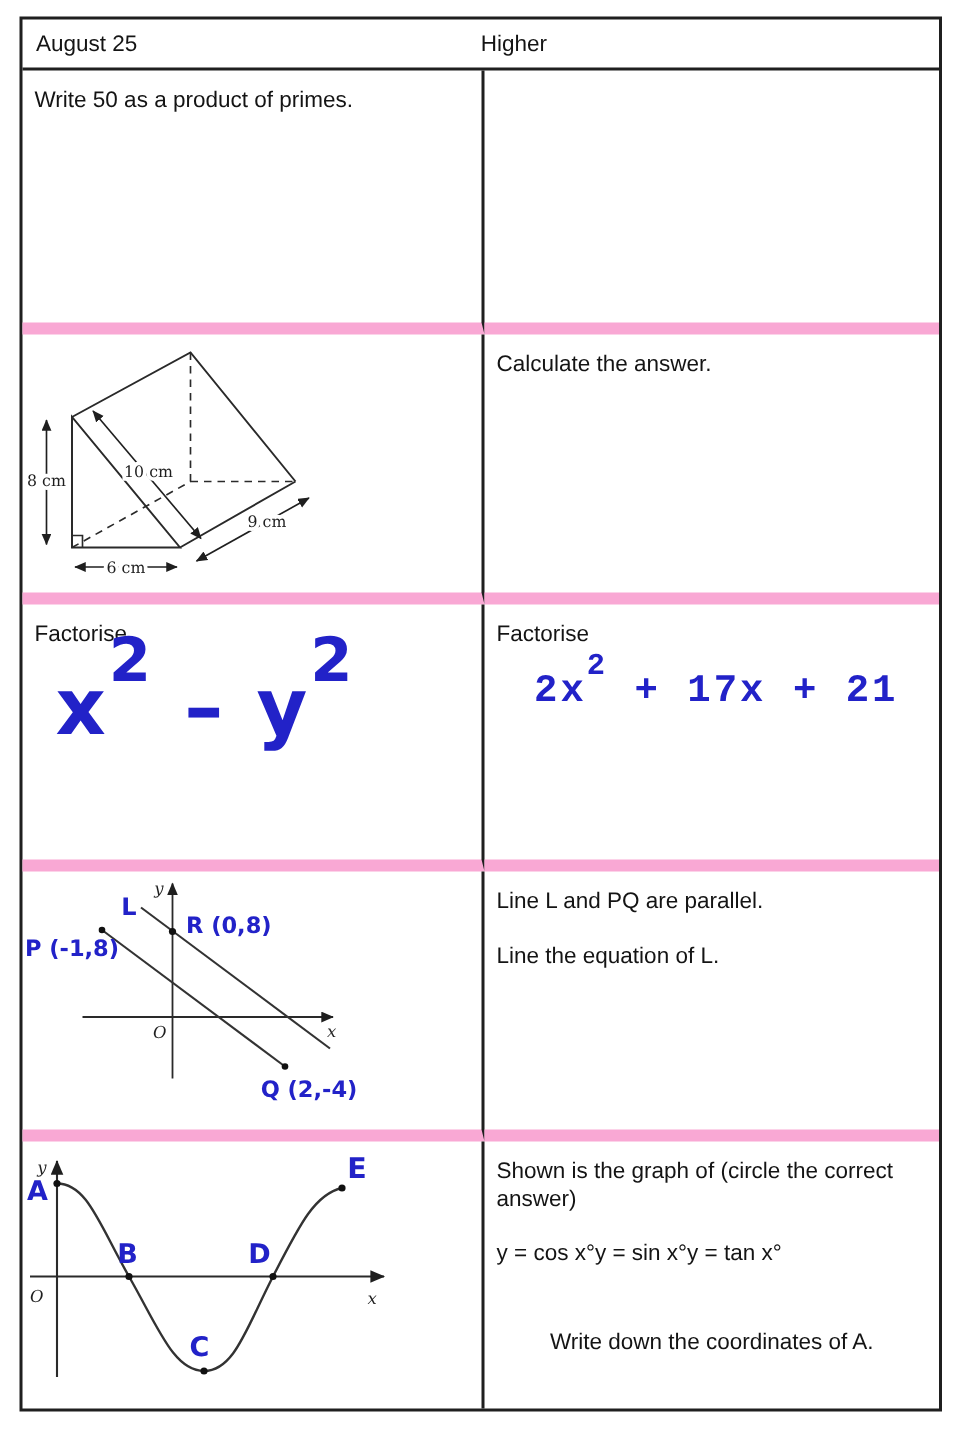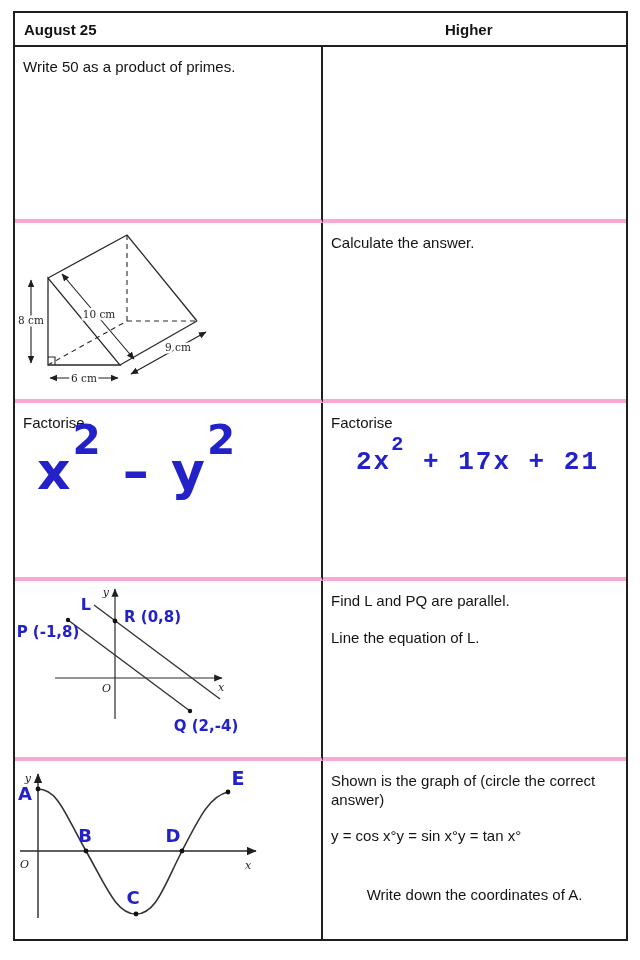--- a/index.html
+++ b/index.html
@@ -8,29 +8,29 @@
     font-family:"Liberation Sans", sans-serif; color:#141414;
   }
   .sheet {
     position:absolute; left:13px; top:11px; width:611px; height:926px;
     border:2px solid #1f1f1f; background:#fff;
     display:grid; grid-template-columns:308px 1fr;
     grid-template-rows:34px 176px 180px 178px 180px auto;
   }
   .hdr {
     grid-column:1 / 3; display:flex; align-items:center;
-    border-bottom:2px solid #1f1f1f; font-weight:bold; font-size:15px;
+    border-bottom:2px solid #1f1f1f; font-weight:normal; font-size:15px;
     padding:0 9px;
   }
   .hdr .left  { flex:1; text-align:left; }
   .hdr .mid   { flex:1; text-align:center; }
-  .hdr .right { flex:1; text-align:center; }
+  .hdr .right { flex:1; text-align:left; }
   .cell { position:relative; overflow:hidden; }
   .cl { border-right:2px solid #1f1f1f; }
-  .rb { border-bottom:4px solid #f9a8d4; }
+  .rb { border-bottom:8px solid #f9a8d4; }
   .txtcell { padding:10px 8px 8px 8px; font-size:15px; line-height:19px; }
   .prompt { margin:0; }
   .gap18 { margin-top:18px; }
   .factor-head { font-size:15px; margin:0; }
   .hw { font-weight:bold; color:#2222c8; font-family:"DejaVu Sans", sans-serif; }
   .expr-a { font-size:52px; margin:16px 0 0 14px; letter-spacing:2px; }
   .expr-b { font-size:26px; margin:12px 0 0 25px; letter-spacing:2px;font-family:Liberation Mono, monospace; }
   .hw sup { font-size:0.78em; position:relative; top:-0.42em; }
   .q5opts { display:flex; font-size:15px; margin-top:17px; }
   .q5write { margin-top:40px;text-align:center; }
@@ -110,21 +110,21 @@
       <circle cx="53" cy="39" r="2.2" fill="#111"></circle>
       <circle cx="175" cy="130" r="2.2" fill="#111"></circle>
       <circle cx="100" cy="40" r="2.4" fill="#111"></circle>
       <text class="hw-label" font-size="16" x="76" y="29" text-anchor="end">L</text>
       <text class="hw-label" font-size="15" x="109" y="41">R (0,8)</text>
       <text class="hw-label" font-size="15" x="33" y="56" text-anchor="middle">P (-1,8)</text>
       <text class="hw-label" font-size="15" x="191" y="150" text-anchor="middle">Q (2,-4)</text>
     </svg>
   </div>
   <div class="cell rb txtcell">
-    <p class="prompt">Find L and PQ are parallel.</p>
+    <p class="prompt">Line L and PQ are parallel.</p>
     <p class="prompt gap18">Line the equation of L.</p>
   </div>
 
   <div class="cell cl">
     <svg width="306" height="174" viewBox="0 0 306 174">
       <line x1="23" y1="157" x2="23" y2="13" stroke="#2a2a2a" stroke-width="1.4" marker-end="url(#ax)"></line>
       <line x1="5" y1="90" x2="241" y2="90" stroke="#2a2a2a" stroke-width="1.4" marker-end="url(#ax)"></line>
       <text class="axis-label" x="16" y="21" text-anchor="end">y</text>
       <text class="axis-label" x="230" y="108">x</text>
       <text class="axis-label" x="14" y="107" text-anchor="end">O</text>

